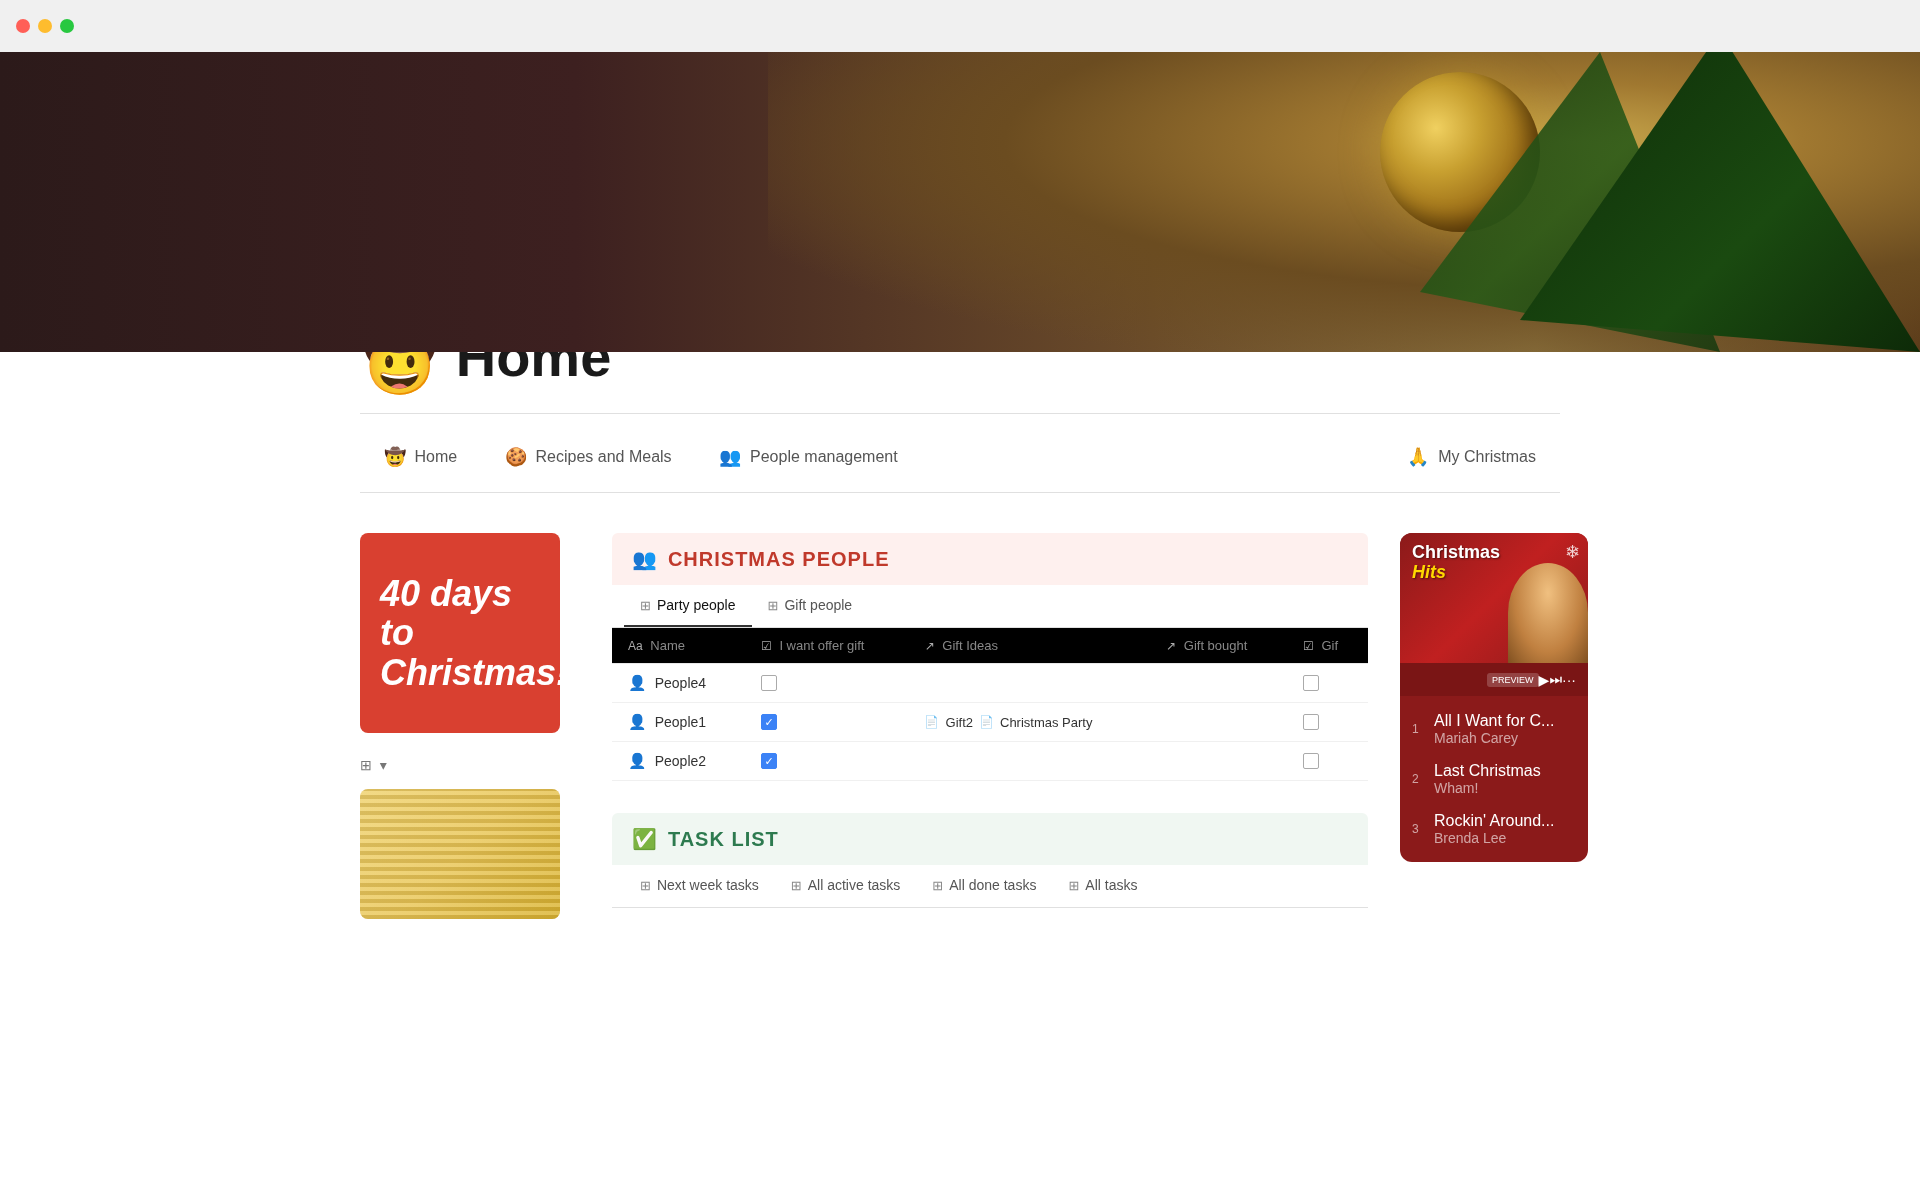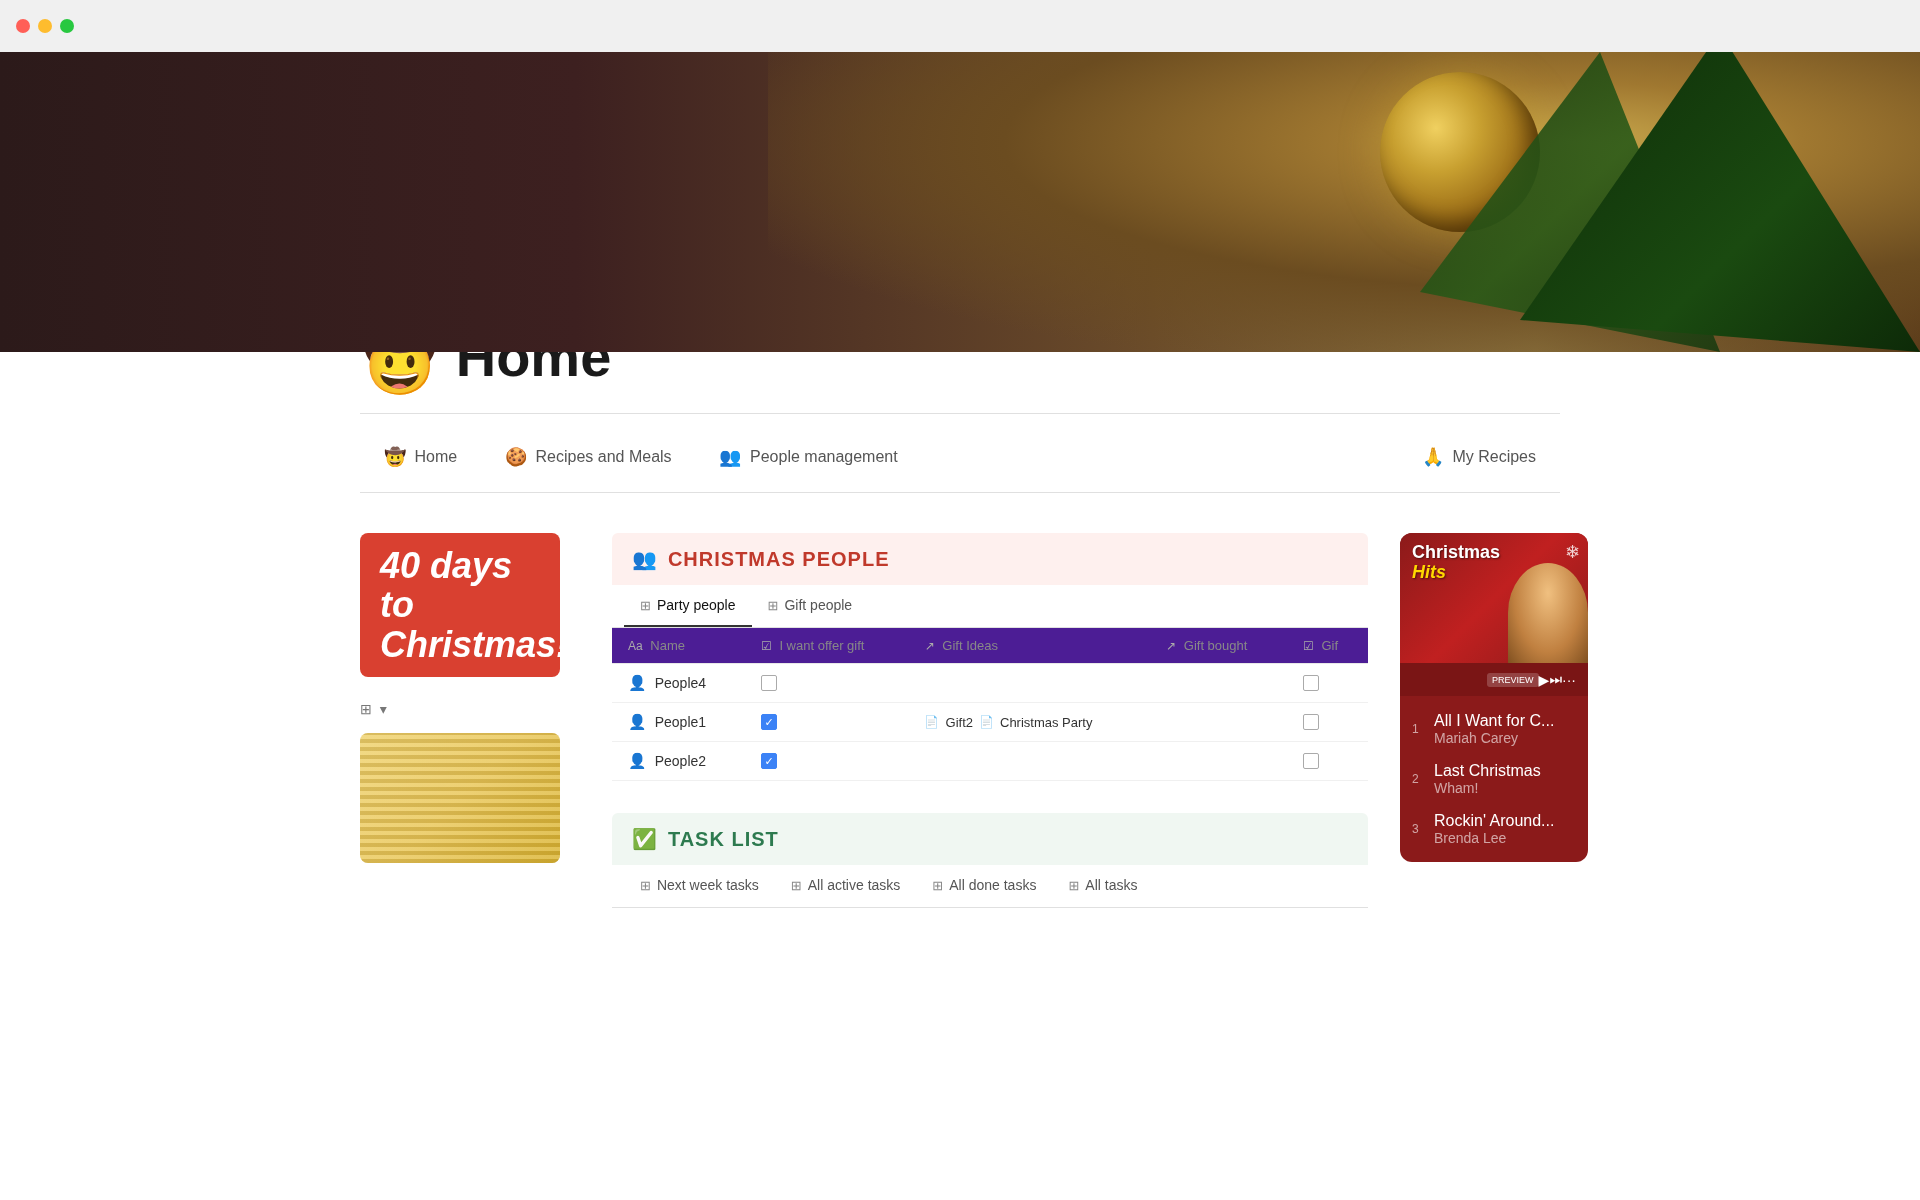--- a/index.html
+++ b/index.html
@@ -110,21 +110,21 @@
       gap: 32px;
       align-items: flex-start;
     }
 
     
     .left-sidebar {
       width: 220px;
       flex-shrink: 0;
     }
     .countdown-card {
-      width: 200px; height: 144px;
+      width: 200px; height: 200px;
       background: #d94030;
       border-radius: 8px;
       display: flex; flex-direction: column;
       justify-content: center; align-items: center;
       padding: 20px;
       margin-bottom: 24px;
     }
     .countdown-text {
       font-size: 36px;
       font-weight: 700;
@@ -214,21 +214,21 @@
       font-size: 14px;
       background: #fff;
     }
     .data-table th {
       text-align: left;
       padding: 10px 16px;
       color: #888;
       font-weight: 500;
       font-size: 13px;
       border-bottom: 1px solid #e8e8e8;
-      background: #4c1d95;
+      background: #000000;
     }
     .data-table td {
       padding: 10px 16px;
       border-bottom: 1px solid #f0f0f0;
       color: #333;
       vertical-align: middle;
     }
     .col-name { display: flex; align-items: center; gap: 8px; }
     .person-icon { color: #5b8dd9; font-size: 15px; }
     .checkbox-cell { display: flex; align-items: center; justify-content: flex-start; }
@@ -379,21 +379,21 @@
     <a class="nav-item">
       <span class="nav-icon">🍪</span>
       <span>Recipes and Meals</span>
     </a>
     <a class="nav-item">
       <span class="nav-icon">👥</span>
       <span>People management</span>
     </a>
     <a class="nav-item" style="margin-left:auto;">
       <span class="nav-icon">🙏</span>
-      <span>My Recipes</span>
+      <span>My Christmas</span>
     </a>
   </nav>
 
   <div class="main-layout">
 
     <div class="left-sidebar">
       <div class="countdown-card">
         <div class="countdown-text">40 days to</div>
         <div class="countdown-text">Christmas!</div>
       </div>

